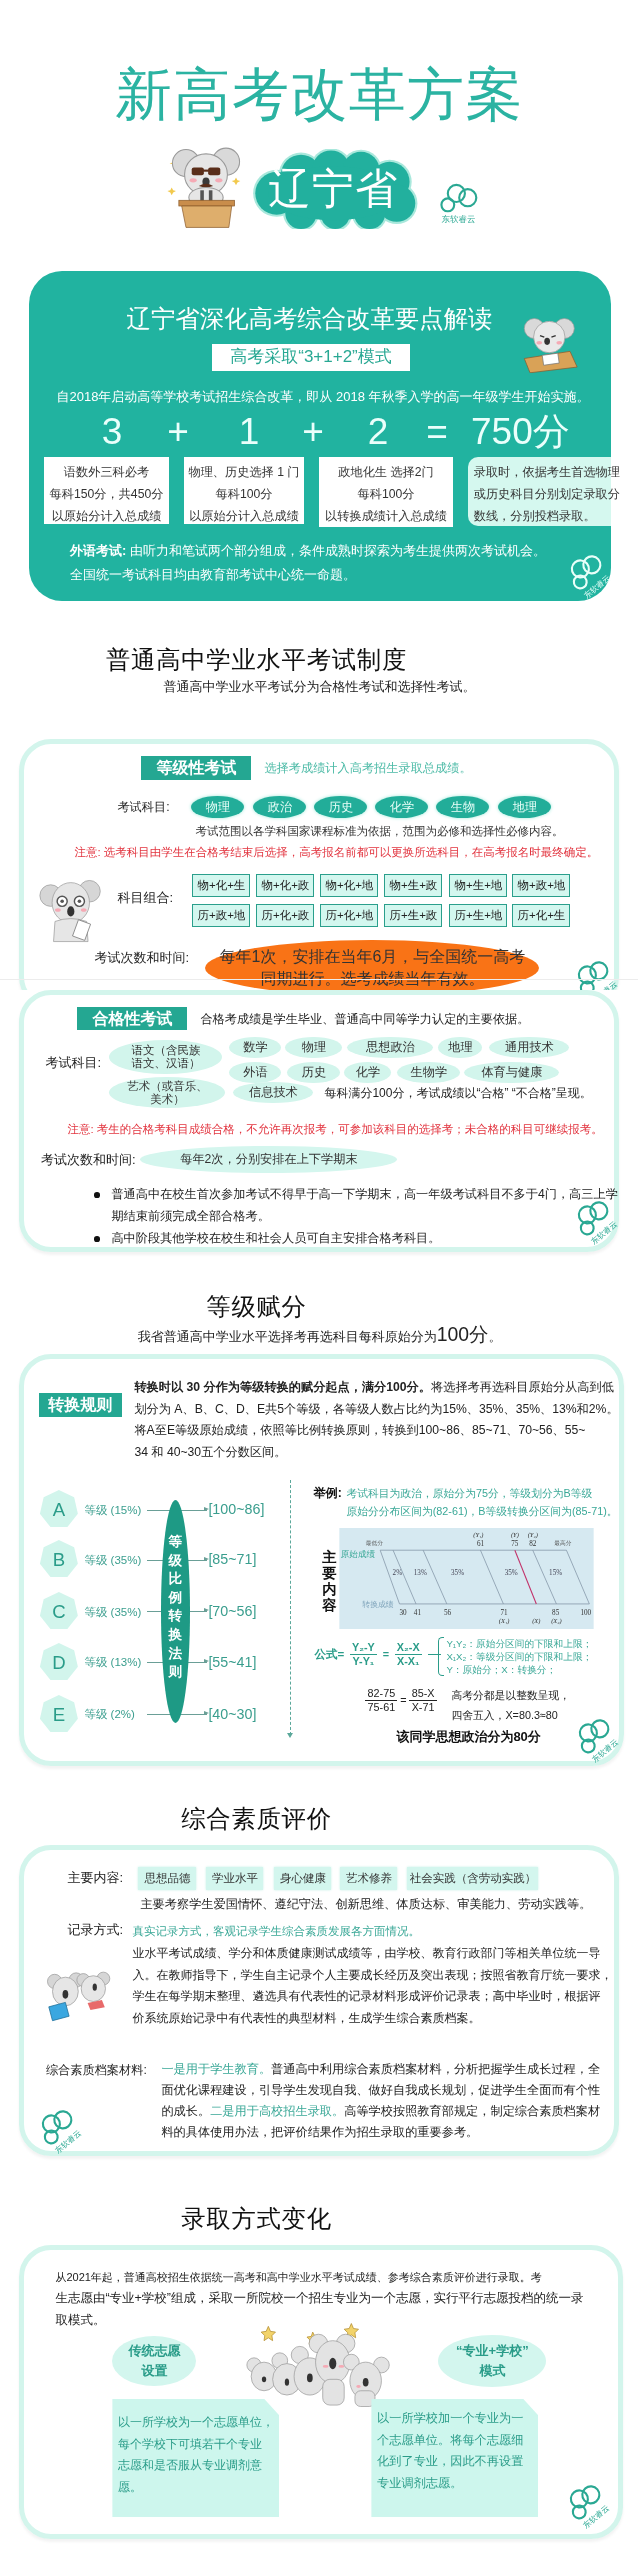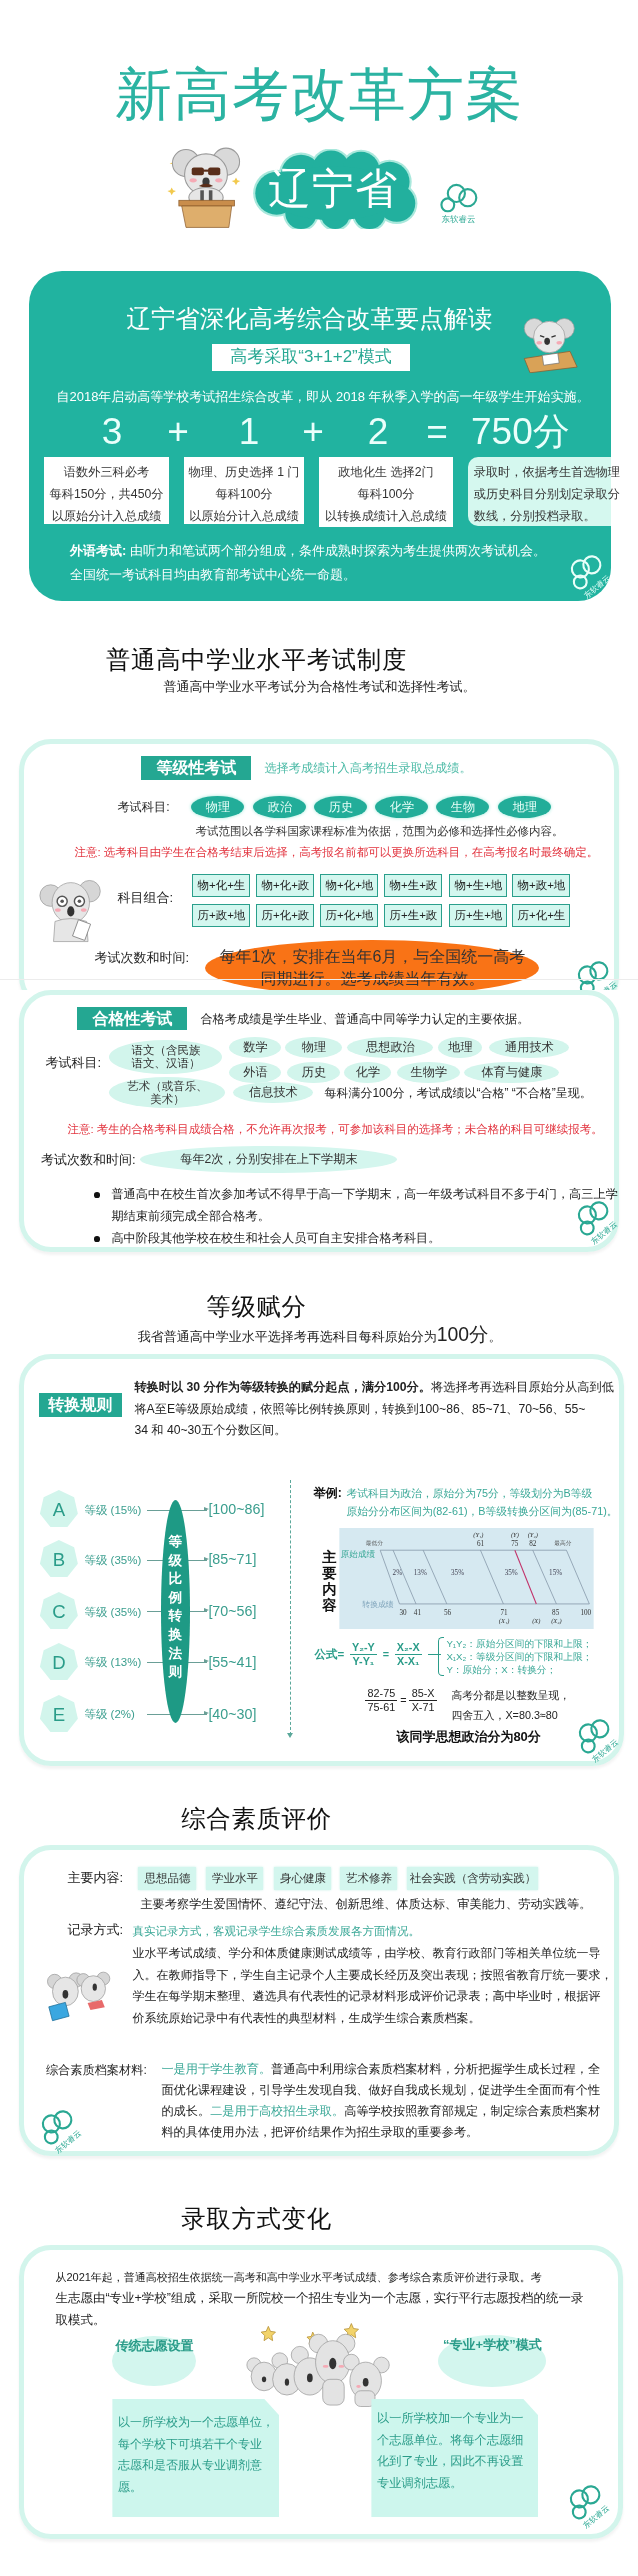--- a/index.html
+++ b/index.html
@@ -27,21 +27,21 @@
 .gtext{position:absolute;left:65px;font-size:11.5px;line-height:16px;color:#3a9e8e;white-space:nowrap}
 .arrow{position:absolute;left:128px;width:60px;height:0;border-top:1.1px solid #6a9f97}
 .arrow::after{content:"";position:absolute;right:-1.4px;top:-3.6px;border-left:5px solid #6a9f97;border-top:2.9px solid transparent;border-bottom:2.9px solid transparent}
 .range{position:absolute;left:189px;font-size:14.3px;line-height:18.6px;color:#3a9e8e;white-space:nowrap}
 .frac{display:inline-flex;flex-direction:column;align-items:center;vertical-align:middle}
 .frac .n{border-bottom:1.1px solid currentColor;padding:0 2.2px 0.7px}
 .frac .d{padding:0.7px 2.2px 0}
 .logo{position:absolute;width:43px;height:44px}
 .logo.rot{transform:rotate(-40deg)}
 .card{position:absolute;top:154px;width:167px;height:118px;background:#cdf6ed;color:#2a9c89;font-size:12px;line-height:21.5px;padding:13px 0 0 5.7px;clip-path:polygon(0 0,91% 0,100% 14%,100% 100%,0 100%)}
-.bubble{position:absolute;border-radius:50%;background:#d3f6ee;color:#2a9c89;font-weight:bold;font-size:13px;line-height:20px;text-align:center;display:flex;flex-direction:row;justify-content:center}
+.bubble{position:absolute;border-radius:50%;background:#d3f6ee;color:#2a9c89;font-weight:bold;font-size:13px;line-height:20px;text-align:center;display:flex;flex-direction:column;justify-content:center}
 </style>
 </head>
 <body>
 
 <div class="page">
 
   <div class="a c" style="left:0;top:62px;width:639px;font-size:57px;line-height:65px;color:#2bb3a2;letter-spacing:1.4px">新高考改革方案</div>
 
   <div class="a" style="left:166px;top:143px;width:80px;height:86px">
     <svg viewBox="0 0 112 120" width="80" height="86">
@@ -293,20 +293,21 @@
 
   <div class="sec-title" style="top:1292px">等级赋分</div>
   <div class="a c nw" style="left:0;top:1324px;width:639px;font-size:13px;line-height:21.5px;color:#222">
     <span>我省普通高中学业水平选择考再选科目每科原始分为</span><span style="font-size:19.4px">100分</span><span>。</span>
   </div>
 
   <div class="mint" style="left:19.4px;top:1354px;width:605px;height:412px">
     <div class="tag" style="left:19.4px;top:39px;width:83px;height:24.4px;line-height:24.4px">转换规则</div>
     <div class="a" style="left:115px;top:23px;color:#222">
       <div class="line17"><b>转换时以 30 分作为等级转换的赋分起点，满分100分。</b><span>将选择考再选科目原始分从高到低</span></div>
+      <div class="line17">划分为  A、B、C、D、E共5个等级，各等级人数占比约为15%、35%、35%、13%和2%。</div>
       <div class="line17">将A至E等级原始成绩，依照等比例转换原则，转换到100~86、85~71、70~56、55~</div>
       <div class="line17">34  和 40~30五个分数区间。</div>
     </div>
 
     <div class="hept" style="top:136px">A</div>
     <div class="gtext" style="top:148px">等级 (15%)</div>
     <div class="arrow" style="top:156px"></div>
     <div class="range" style="top:146px">[100~86]</div>
 
     <div class="hept" style="top:186px">B</div>

